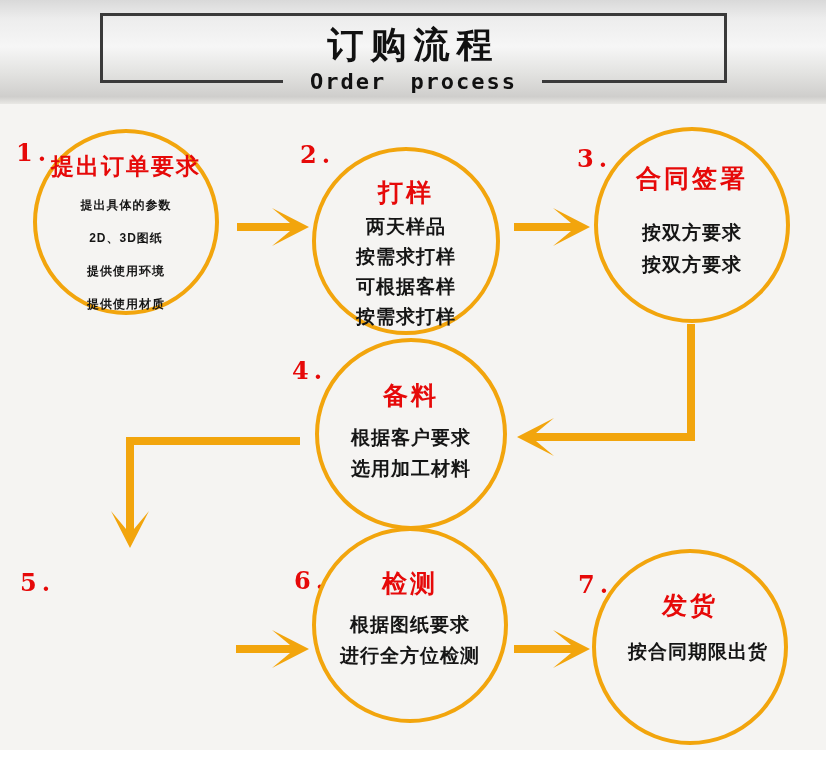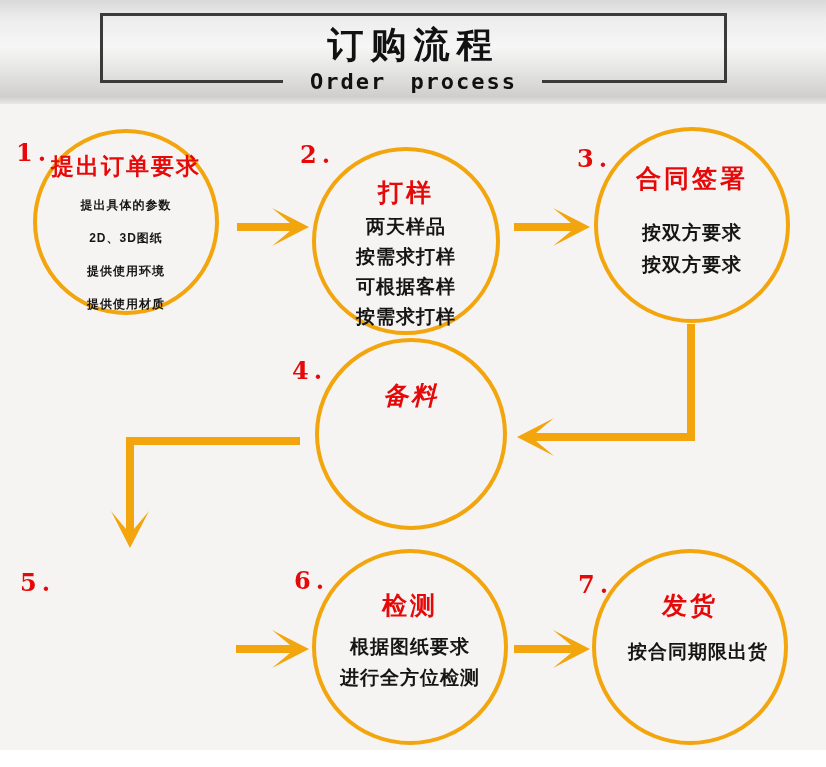--- a/index.html
+++ b/index.html
@@ -71,27 +71,27 @@
   #c1 .circle-lines{margin-top:8px;font-size:12px;}
   #c1 .circle-lines .line{line-height:33px;}
   #c2{left:312px;top:147px;width:188px;height:188px;}
   #c2 .circle-title{margin-top:26px;}
   #c2 .circle-lines{margin-top:5px;}
   #c2 .circle-lines .line{line-height:30px;text-align:center;}
   #c3{left:594px;top:127px;width:196px;height:196px;}
   #c3 .circle-title{margin-top:32px;}
   #c3 .circle-lines{margin-top:24px;}
   #c3 .circle-lines .line{line-height:32px;}
-  #c4{left:315px;top:338px;width:192px;height:192px;font-style:italic;}
+  #c4{left:315px;top:338px;width:192px;height:192px;}
   #c4 .circle-title{margin-top:38px;}
   #c4 .circle-lines{margin-top:12px;}
   #c5{left:36px;top:549px;width:194px;height:194px;}
   #c5 .circle-title{margin-top:37px;}
   #c5 .circle-lines{margin-top:16px;}
-  #c6{left:312px;top:549px;width:196px;height:196px;}
+  #c6{left:312px;top:527px;width:196px;height:196px;}
   #c6 .circle-title{margin-top:37px;}
   #c6 .circle-lines{margin-top:11px;}
   #c7{left:592px;top:549px;width:196px;height:196px;}
   #c7 .circle-title{margin-top:37px;}
   #c7 .circle-lines{margin-top:16px;padding-left:16px;}
   #n1{left:16px;top:138px;}
   #n2{left:300px;top:140px;}
   #n3{left:577px;top:144px;}
   #n4{left:292px;top:356px;}
   #n5{left:20px;top:568px;}
@@ -153,20 +153,24 @@
     <div class="circle-title">合同签署</div>
     <div class="circle-lines">
       <div class="line">按双方要求</div>
       <div class="line">按双方要求</div>
     </div>
   </div>
 
   <div class="step-number" id="n4">4.</div>
   <div class="step-circle" id="c4">
     <div class="circle-title">备料</div>
+    <div class="circle-lines">
+      <div class="line">根据客户要求</div>
+      <div class="line">选用加工材料</div>
+    </div>
   </div>
 
   <div class="step-number" id="n5">5.</div>
 
   <div class="step-number" id="n6">6.</div>
   <div class="step-circle" id="c6">
     <div class="circle-title">检测</div>
     <div class="circle-lines">
       <div class="line">根据图纸要求</div>
       <div class="line">进行全方位检测</div>

